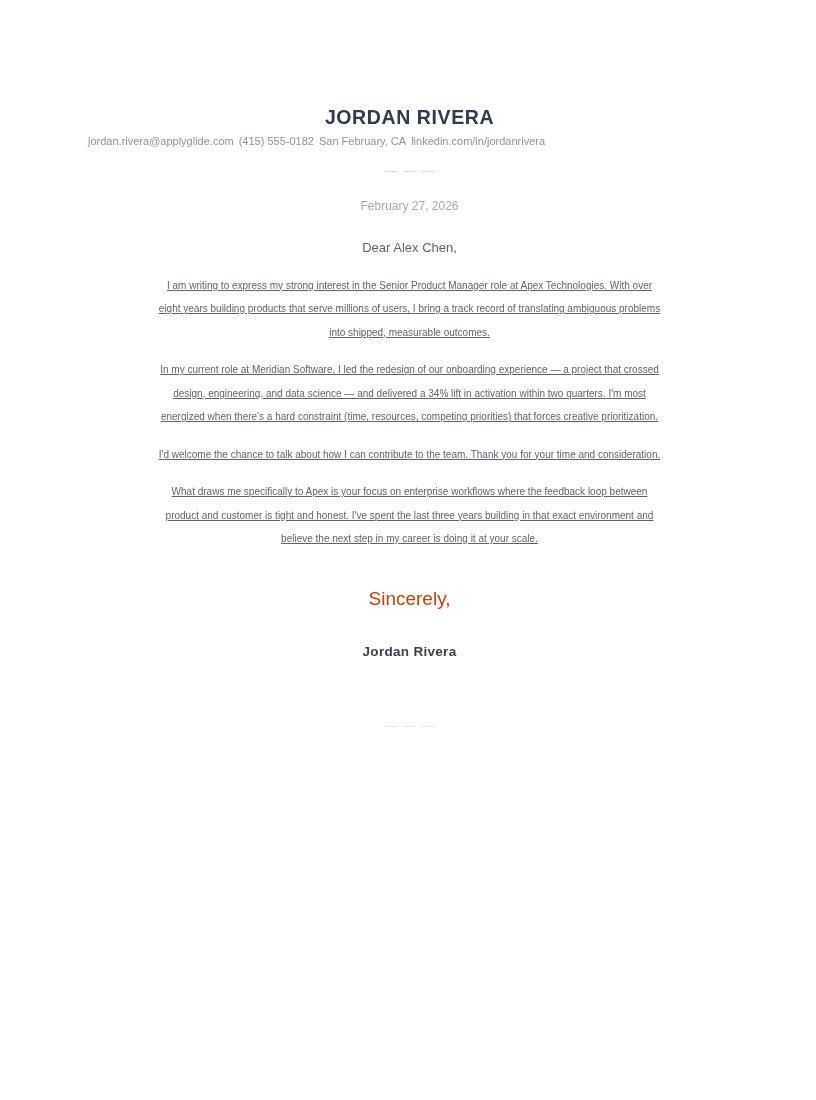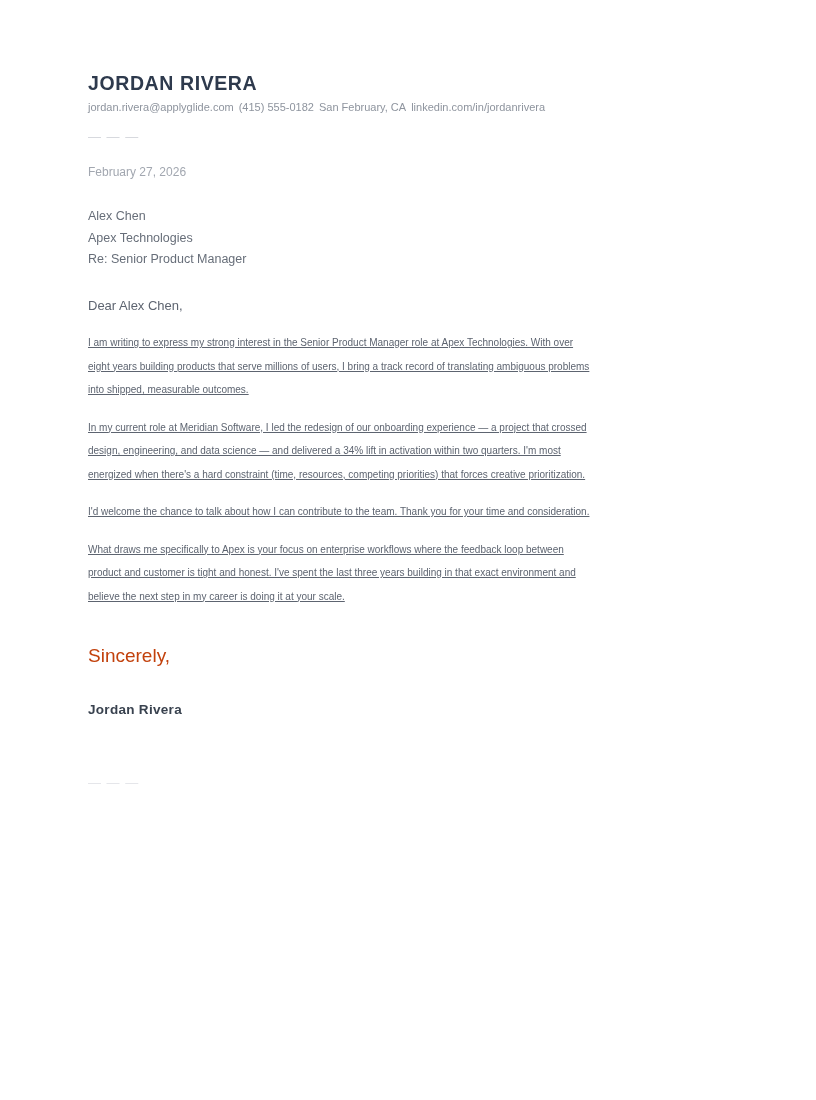--- a/index.html
+++ b/index.html
@@ -7,22 +7,23 @@
   body {
     width: 816px;
     height: 1100px;
     background: #ffffff;
     font-family: "Liberation Sans", sans-serif;
     -webkit-font-smoothing: antialiased;
   }
   .page {
     width: 816px;
     height: 968px;
-    padding: 72px 85px 0 88px;
+    padding: 106px 85px 0 88px;
     overflow: hidden;
+    text-align: center;
   }
   .applicant-name {
     margin: 0;
     font-size: 19.5px;
     line-height: 22px;
     font-weight: 700;
     letter-spacing: 0.6px;
     color: #2e3a4d;
   }
   .contact-row {
@@ -98,23 +99,20 @@
       <span>San February, CA</span>
       <span>linkedin.com/in/jordanrivera</span>
     </div>
 
     <div class="divider top">— — —</div>
   </header>
 
   <section>
     <p class="date">February 27, 2026</p>
 
-    <p class="recipient">Alex Chen
-Apex Technologies
-Re: Senior Product Manager</p>
 
     <p class="salutation">Dear Alex Chen,</p>
 
     <p class="body-para">I am writing to express my strong interest in the Senior Product Manager role at Apex Technologies. With over
 eight years building products that serve millions of users, I bring a track record of translating ambiguous problems
 into shipped, measurable outcomes.</p>
 
     <p class="body-para">In my current role at Meridian Software, I led the redesign of our onboarding experience — a project that crossed
 design, engineering, and data science — and delivered a 34% lift in activation within two quarters. I'm most
 energized when there's a hard constraint (time, resources, competing priorities) that forces creative prioritization.</p>

